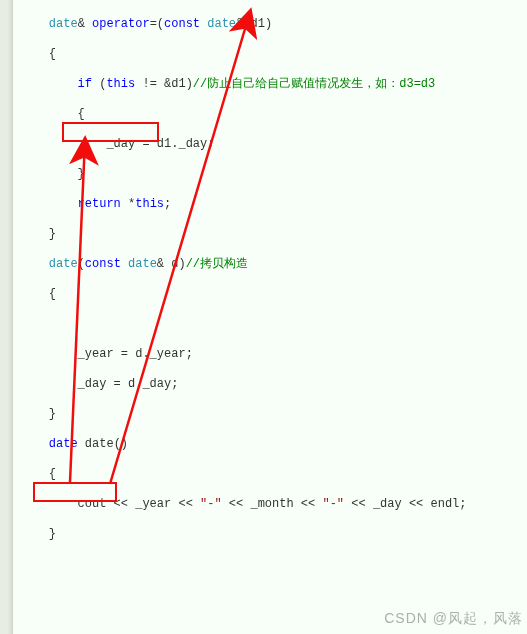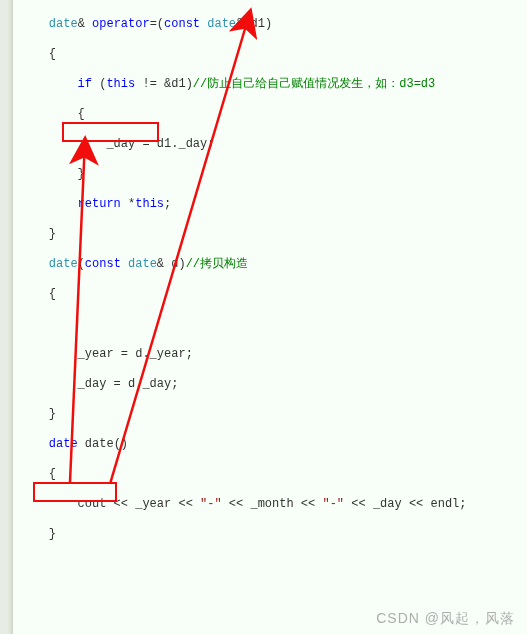--- a/index.html
+++ b/index.html
@@ -43,21 +43,21 @@
     pointer-events: none;
   }
   .arrow-svg {
     position: absolute;
     top: 0; left: 0;
     width: 527px; height: 634px;
     pointer-events: none;
   }
   .watermark {
     position: absolute;
-    right: 12px;
+    right: 4px;
     bottom: 6px;
     font-family: sans-serif;
     font-size: 14px;
     color: rgba(160,160,160,0.85);
     letter-spacing: 1px;
     pointer-events: none;
   }
 </style>
 </head>
 <body>

